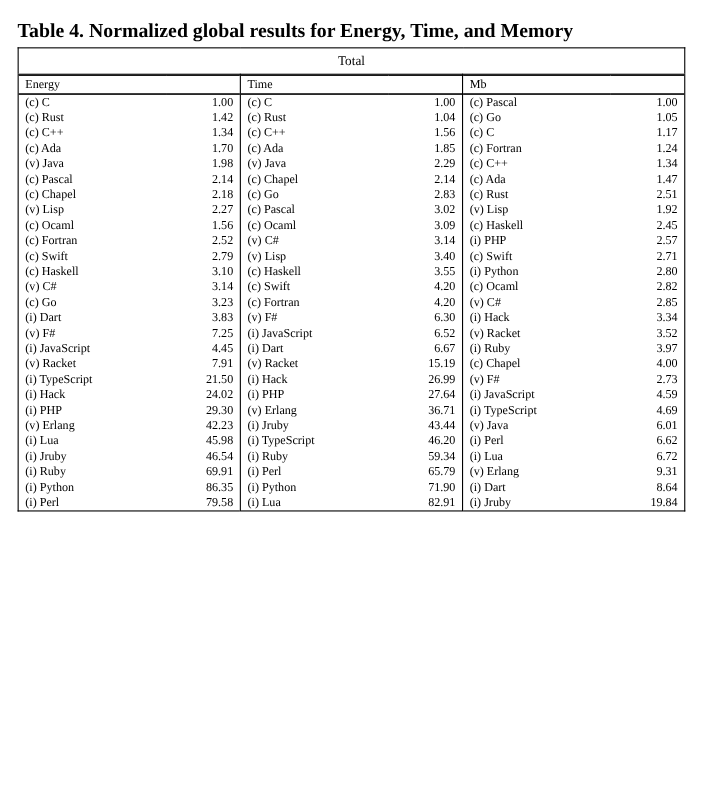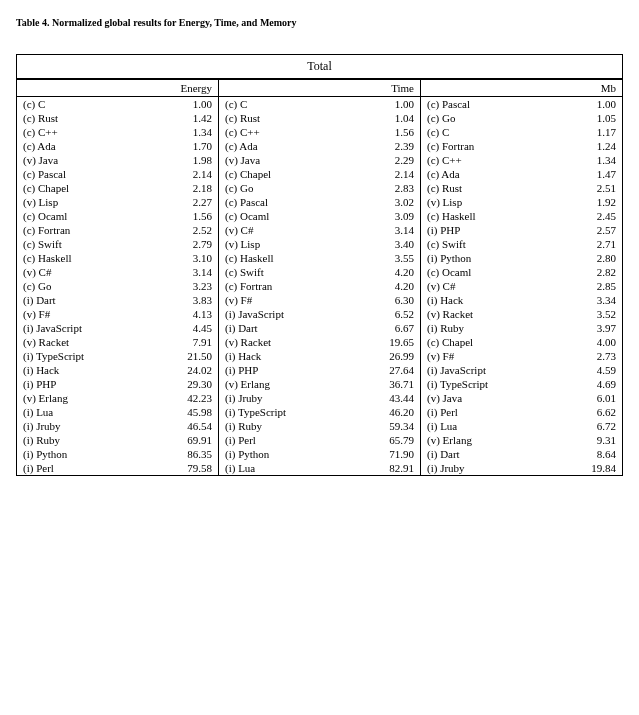--- a/index.html
+++ b/index.html
@@ -6,23 +6,23 @@
     body {
       font-family: "Times New Roman", Times, serif;
       font-size: 12px;
       background: #fff;
       color: #000;
       width: 639px;
       min-height: 715px;
       padding: 16px;
     }
     .table-title {
-      font-size: 10px;
+      font-size: 18px;
       font-weight: bold;
-      margin-bottom: 24px;
+      margin-bottom: 2px;
       line-height: 1.4;
     }
     .table-title span {
       font-weight: bold;
     }
     .outer-table {
       width: 100%;
       border-collapse: collapse;
       border: 1px solid #000;
     }
@@ -35,21 +35,21 @@
     .sub-tables-row td {
       vertical-align: top;
       padding: 0;
     }
     .inner-table {
       border-collapse: collapse;
       width: 100%;
       font-size: 11px;
     }
     .inner-table th {
-      text-align: right;
+      text-align: left;
       border-bottom: 1px solid #000;
       border-top: 1px solid #000;
       padding: 2px 6px;
       font-weight: normal;
     }
     .inner-table td {
       padding: 1px 6px;
       white-space: nowrap;
     }
     .inner-table td.lang {
@@ -144,21 +144,21 @@
               <tr>
                 <td class="lang">(c) Go</td>
                 <td class="val">3.23</td>
               </tr>
               <tr>
                 <td class="lang">(i) Dart</td>
                 <td class="val">3.83</td>
               </tr>
               <tr>
                 <td class="lang">(v) F#</td>
-                <td class="val">4.13</td>
+                <td class="val">7.25</td>
               </tr>
               <tr>
                 <td class="lang">(i) JavaScript</td>
                 <td class="val">4.45</td>
               </tr>
               <tr>
                 <td class="lang">(v) Racket</td>
                 <td class="val">7.91</td>
               </tr>
               <tr>
@@ -217,21 +217,21 @@
               <tr>
                 <td class="lang">(c) Rust</td>
                 <td class="val">1.04</td>
               </tr>
               <tr>
                 <td class="lang">(c) C++</td>
                 <td class="val">1.56</td>
               </tr>
               <tr>
                 <td class="lang">(c) Ada</td>
-                <td class="val">2.39</td>
+                <td class="val">1.85</td>
               </tr>
               <tr>
                 <td class="lang">(v) Java</td>
                 <td class="val">2.29</td>
               </tr>
               <tr>
                 <td class="lang">(c) Chapel</td>
                 <td class="val">2.14</td>
               </tr>
               <tr>
@@ -273,21 +273,21 @@
               <tr>
                 <td class="lang">(i) JavaScript</td>
                 <td class="val">6.52</td>
               </tr>
               <tr>
                 <td class="lang">(i) Dart</td>
                 <td class="val">6.67</td>
               </tr>
               <tr>
                 <td class="lang">(v) Racket</td>
-                <td class="val">19.65</td>
+                <td class="val">15.19</td>
               </tr>
               <tr>
                 <td class="lang">(i) Hack</td>
                 <td class="val">26.99</td>
               </tr>
               <tr>
                 <td class="lang">(i) PHP</td>
                 <td class="val">27.64</td>
               </tr>
               <tr>

